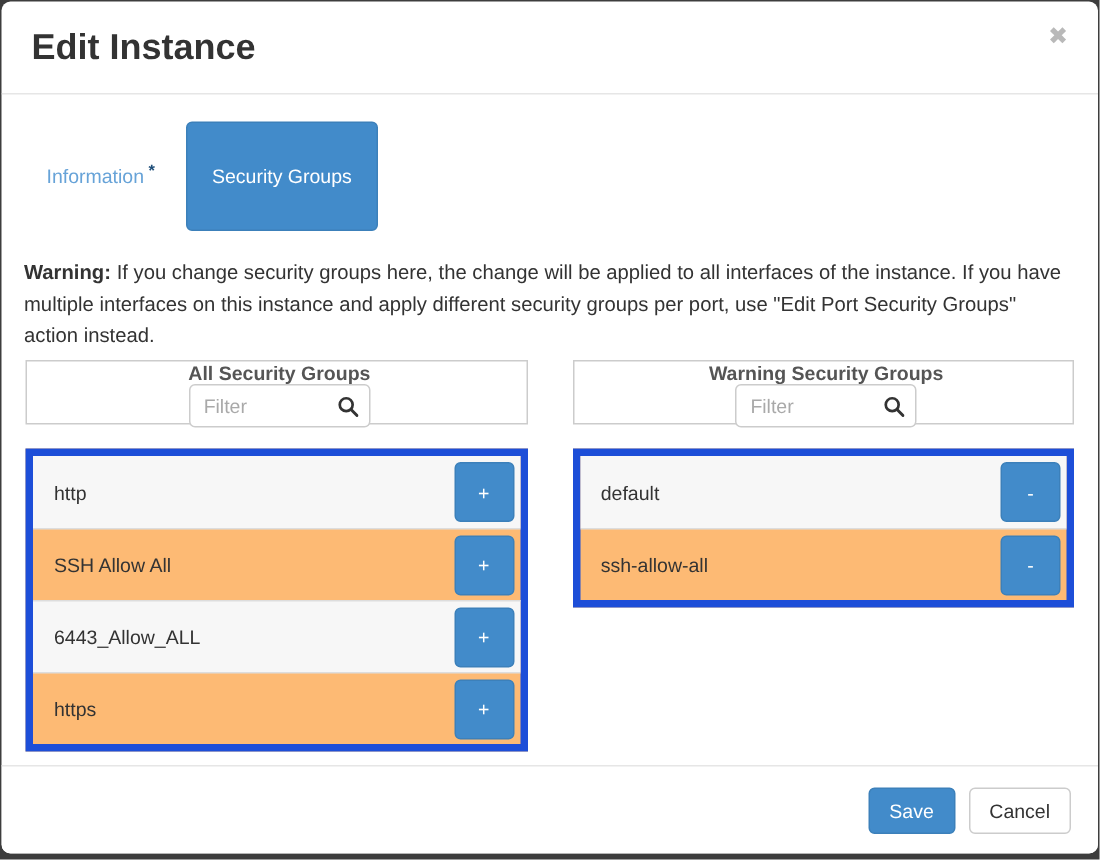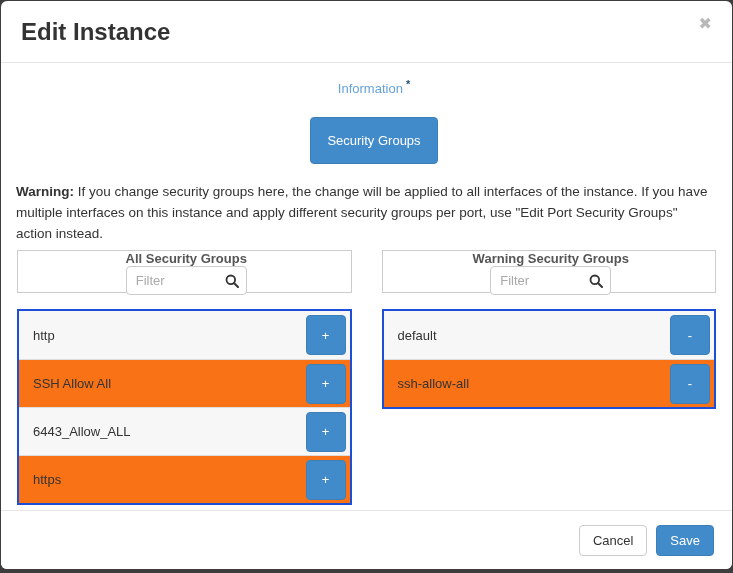--- a/index.html
+++ b/index.html
@@ -27,36 +27,36 @@
   .modal-title { font-size: 24px; font-weight: 700; color: #333; }
   .close-btn {
     background: none; border: none; padding: 0;
     align-self: flex-start; margin-top: 15px;
     color: #b9b9b9; font-size: 16px; font-weight: 700;
     cursor: pointer; line-height: 1;
     font-family: "DejaVu Sans", sans-serif;
   }
   .tabs {
     margin: 18px 15px 0 30px;
-    display: flex; align-items: center; gap: 21px; flex-direction: column;
+    display: flex; align-items: center; gap: 21px;
   }
   .tab-link {
     font-size: 13px; color: var(--link, #67a3d8);
     text-decoration: none; cursor: pointer; background: none; border: none; padding: 0;
   }
   .tab-link .req {
     color: var(--required, #1f4e79);
     font-size: 11px; font-weight: 700;
     position: relative; top: -5px; margin-left: 3px;
   }
   .tab-active {
     background: var(--primary, #428bca);
     border: 1px solid var(--primary-border, #3c80ba);
     color: #fff; font-size: 13px;
-    padding: 15px 16px; border-radius: 4px;
+    padding: 28px 16px; border-radius: 4px;
     cursor: pointer;
   }
   .description { margin: 22px 15px 0; font-size: 13.5px; color: #333; }
   .warning { margin: 17px 15px 0; font-size: 13.5px; color: #333; line-height: 21px; }
   .warning b { font-weight: 700; }
   .panels { display: flex; gap: 30px; margin: 6px 16px 0; }
   .panel { flex: 1; min-width: 0; }
   .panel-header {
     border: 1px solid #ccc;
     height: 43px;
@@ -74,21 +74,21 @@
     font-size: 13px; color: #a21caf;
     font-family: "Liberation Sans", sans-serif;
     outline: none;
   }
   .filter-input::placeholder { color: #a9a9a9; }
   .search-icon {
     position: absolute; right: 8px; top: 50%;
     transform: translateY(-50%);
     display: flex; pointer-events: none;
   }
-  .panel-list { border: 2px solid #1d4ed8; margin-top: 16px; background: #f97316; }
+  .panel-list { border: 5px solid #1d4ed8; margin-top: 16px; background: #fdba74; }
   .sg-row {
     height: 48px;
     padding: 0 4px 0 14px;
     display: flex; align-items: center; justify-content: space-between;
   }
   .sg-row + .sg-row { border-top: 1px solid #ddd; }
   .sg-row:nth-child(odd) { background: #f7f7f7; }
   .sg-name { font-size: 13px; color: #333; }
   .sg-action {
     width: 40px; height: 40px; flex: 0 0 40px;
@@ -191,17 +191,17 @@
           <div class="sg-row">
             <span class="sg-name">ssh-allow-all</span>
             <button class="sg-action">-</button>
           </div>
         </div>
     </div>
 
   </div>
 
   <div class="modal-footer">
+    <button class="btn btn-primary">Save</button>
     <button class="btn btn-default">Cancel</button>
-    <button class="btn btn-primary">Save</button>
   </div>
 
 </div>
 
 </body></html>

